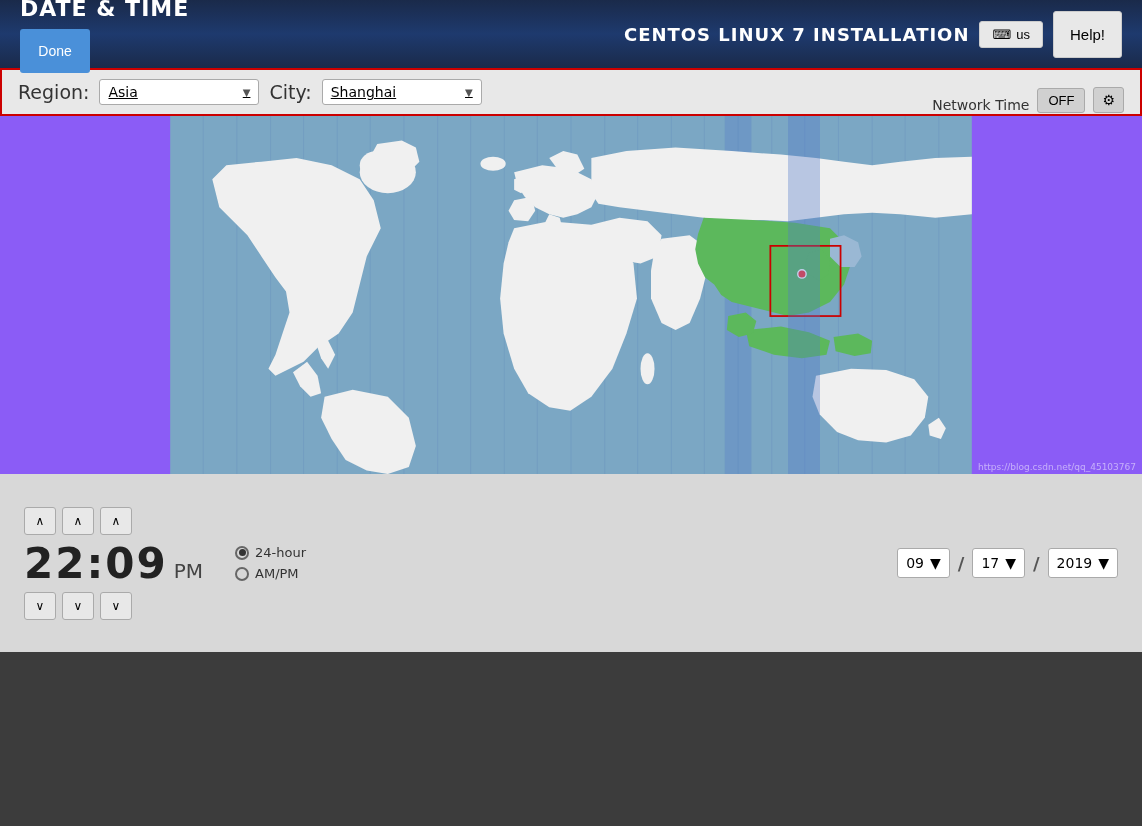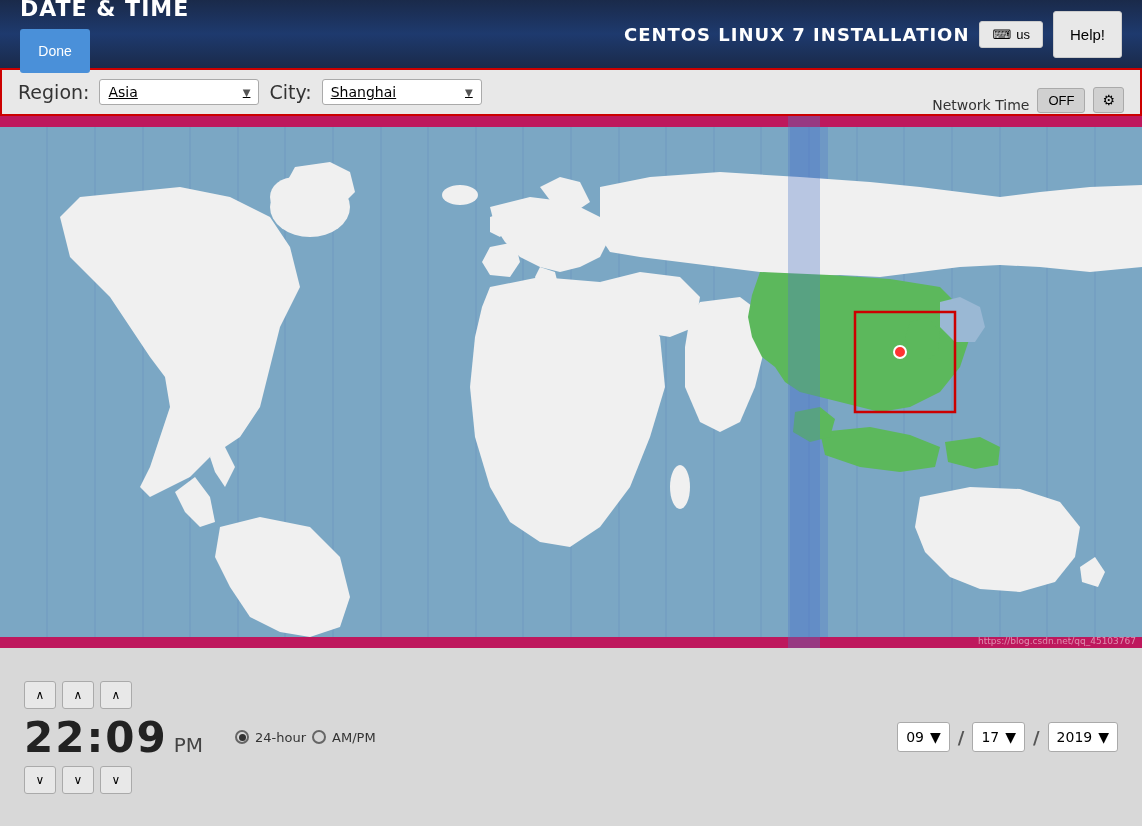--- a/index.html
+++ b/index.html
@@ -121,22 +121,22 @@
       border: 1px solid #aaa;
       padding: 4px 8px;
       font-size: 14px;
       cursor: pointer;
       border-radius: 3px;
     }
 
     
     .map-container {
       position: relative;
-      background: #be185d;
-      height: 532px;
+      background: #8b5cf6;
+      height: 358px;
       overflow: hidden;
     }
 
     
     .world-map-svg {
       width: 100%;
       height: 100%;
     }
     .tz-highlight {
       position: absolute;
@@ -187,21 +187,21 @@
       color: #222;
       letter-spacing: 2px;
     }
     .time-ampm {
       font-size: 20px;
       color: #444;
       font-weight: normal;
     }
     .radio-group {
       display: flex;
-      flex-direction: row;
+      flex-direction: column;
       gap: 6px;
       margin-left: 12px;
     }
     .radio-option {
       display: flex;
       align-items: center;
       gap: 6px;
       font-size: 13px;
       color: #333;
       cursor: pointer;

